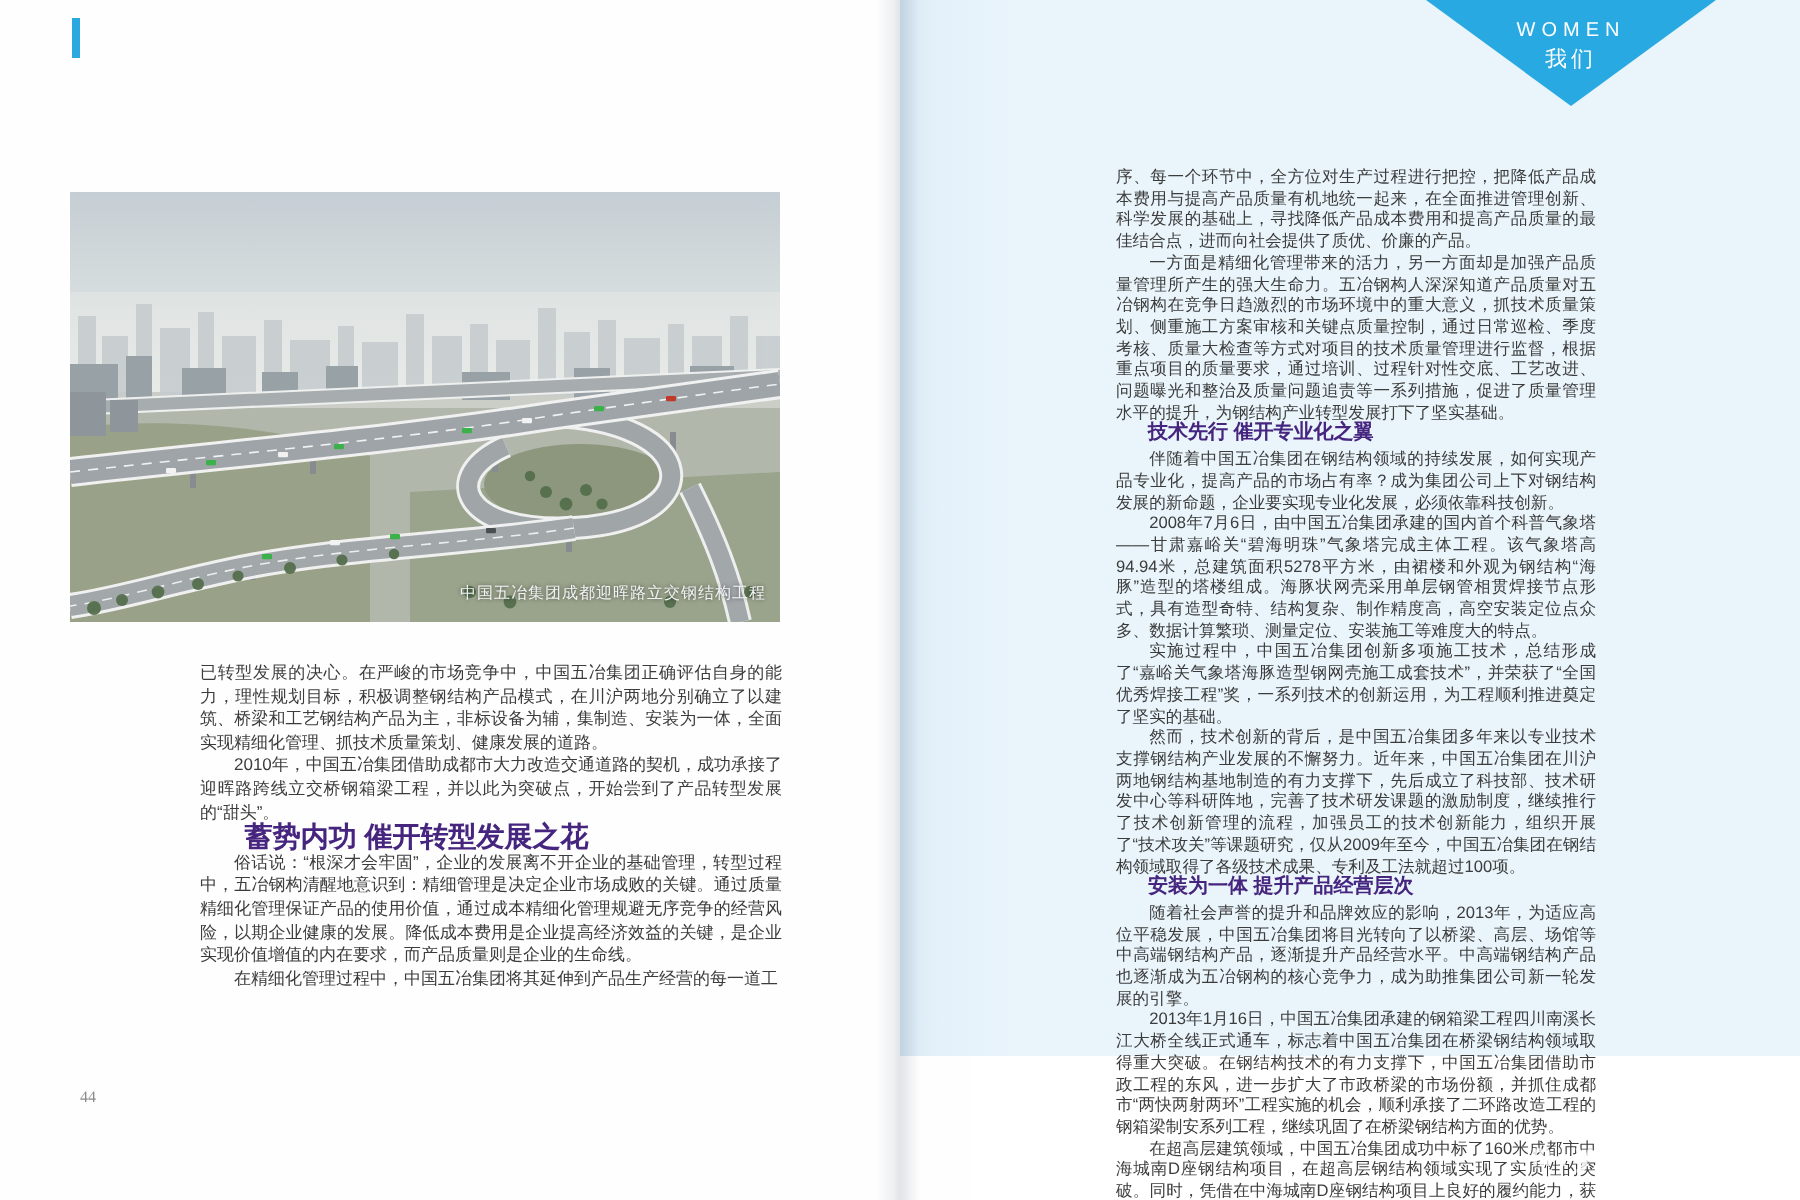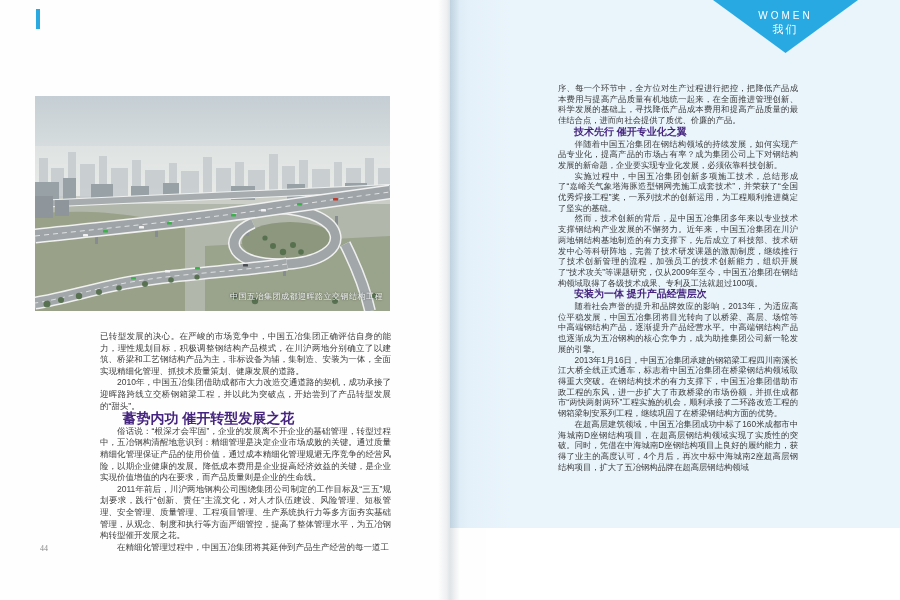--- a/index.html
+++ b/index.html
@@ -185,37 +185,38 @@
         </g>
       </svg>
       <figcaption class="photo-caption">中国五冶集团成都迎晖路立交钢结构工程</figcaption>
     </figure>
 
     <div class="body-text body-left">
       <p class="cont">已转型发展的决心。在严峻的市场竞争中，中国五冶集团正确评估自身的能力，理性规划目标，积极调整钢结构产品模式，在川沪两地分别确立了以建筑、桥梁和工艺钢结构产品为主，非标设备为辅，集制造、安装为一体，全面实现精细化管理、抓技术质量策划、健康发展的道路。</p>
       <p>2010年，中国五冶集团借助成都市大力改造交通道路的契机，成功承接了迎晖路跨线立交桥钢箱梁工程，并以此为突破点，开始尝到了产品转型发展的“甜头”。</p>
       <h4>蓄势内功 催开转型发展之花</h4>
       <p>俗话说：“根深才会牢固”，企业的发展离不开企业的基础管理，转型过程中，五冶钢构清醒地意识到：精细管理是决定企业市场成败的关键。通过质量精细化管理保证产品的使用价值，通过成本精细化管理规避无序竞争的经营风险，以期企业健康的发展。降低成本费用是企业提高经济效益的关键，是企业实现价值增值的内在要求，而产品质量则是企业的生命线。</p>
-      <p>2011年前后，川沪两地钢构公司围绕集团公司制定的工作目标及“三五”规划要求，践行“创新、责任”主流文化，对人才队伍建设、风险管理、短板管理、安全管理、质量管理、工程项目管理、生产系统执行力等多方面夯实基础管理，从观念、制度和执行等方面严细管控，提高了整体管理水平，为五冶钢构转型催开发展之花。</p>
       <p>在精细化管理过程中，中国五冶集团将其延伸到产品生产经营的每一道工</p>
     </div>
 
     <div class="page-num">44</div>
   </div>
 
   <div class="page-right">
     <div class="corner-tab">
       <div class="en">WOMEN</div>
       <div class="zh">我们</div>
     </div>
 
     <div class="body-text body-right">
       <p class="cont">序、每一个环节中，全方位对生产过程进行把控，把降低产品成本费用与提高产品质量有机地统一起来，在全面推进管理创新、科学发展的基础上，寻找降低产品成本费用和提高产品质量的最佳结合点，进而向社会提供了质优、价廉的产品。</p>
+      <p>一方面是精细化管理带来的活力，另一方面却是加强产品质量管理所产生的强大生命力。五冶钢构人深深知道产品质量对五冶钢构在竞争日趋激烈的市场环境中的重大意义，抓技术质量策划、侧重施工方案审核和关键点质量控制，通过日常巡检、季度考核、质量大检查等方式对项目的技术质量管理进行监督，根据重点项目的质量要求，通过培训、过程针对性交底、工艺改进、问题曝光和整治及质量问题追责等一系列措施，促进了质量管理水平的提升，为钢结构产业转型发展打下了坚实基础。</p>
       <h4>技术先行 催开专业化之翼</h4>
       <p>伴随着中国五冶集团在钢结构领域的持续发展，如何实现产品专业化，提高产品的市场占有率？成为集团公司上下对钢结构发展的新命题，企业要实现专业化发展，必须依靠科技创新。</p>
+      <p>2008年7月6日，由中国五冶集团承建的国内首个科普气象塔——甘肃嘉峪关“碧海明珠”气象塔完成主体工程。该气象塔高94.94米，总建筑面积5278平方米，由裙楼和外观为钢结构“海豚”造型的塔楼组成。海豚状网壳采用单层钢管相贯焊接节点形式，具有造型奇特、结构复杂、制作精度高，高空安装定位点众多、数据计算繁琐、测量定位、安装施工等难度大的特点。</p>
       <p>实施过程中，中国五冶集团创新多项施工技术，总结形成了“嘉峪关气象塔海豚造型钢网壳施工成套技术”，并荣获了“全国优秀焊接工程”奖，一系列技术的创新运用，为工程顺利推进奠定了坚实的基础。</p>
       <p>然而，技术创新的背后，是中国五冶集团多年来以专业技术支撑钢结构产业发展的不懈努力。近年来，中国五冶集团在川沪两地钢结构基地制造的有力支撑下，先后成立了科技部、技术研发中心等科研阵地，完善了技术研发课题的激励制度，继续推行了技术创新管理的流程，加强员工的技术创新能力，组织开展了“技术攻关”等课题研究，仅从2009年至今，中国五冶集团在钢结构领域取得了各级技术成果、专利及工法就超过100项。</p>
       <h4>安装为一体 提升产品经营层次</h4>
       <p>随着社会声誉的提升和品牌效应的影响，2013年，为适应高位平稳发展，中国五冶集团将目光转向了以桥梁、高层、场馆等中高端钢结构产品，逐渐提升产品经营水平。中高端钢结构产品也逐渐成为五冶钢构的核心竞争力，成为助推集团公司新一轮发展的引擎。</p>
       <p>2013年1月16日，中国五冶集团承建的钢箱梁工程四川南溪长江大桥全线正式通车，标志着中国五冶集团在桥梁钢结构领域取得重大突破。在钢结构技术的有力支撑下，中国五冶集团借助市政工程的东风，进一步扩大了市政桥梁的市场份额，并抓住成都市“两快两射两环”工程实施的机会，顺利承接了二环路改造工程的钢箱梁制安系列工程，继续巩固了在桥梁钢结构方面的优势。</p>
       <p>在超高层建筑领域，中国五冶集团成功中标了160米成都市中海城南D座钢结构项目，在超高层钢结构领域实现了实质性的突破。同时，凭借在中海城南D座钢结构项目上良好的履约能力，获得了业主的高度认可，4个月后，再次中标中海城南2座超高层钢结构项目，扩大了五冶钢构品牌在超高层钢结构领域</p>
     </div>
 
     <div class="watermark">m.yijiaf.</div>
   </div>

